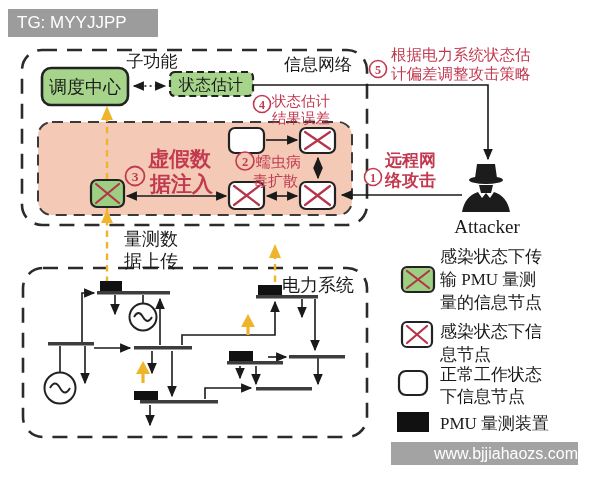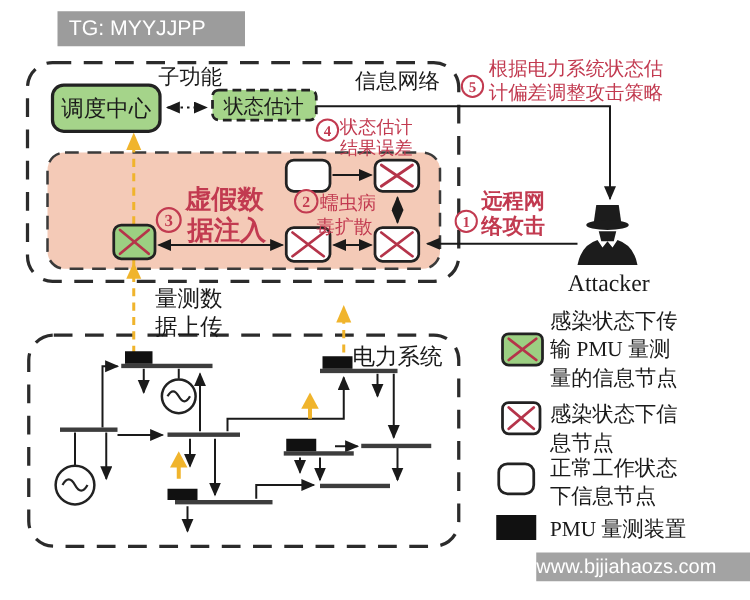--- a/index.html
+++ b/index.html
@@ -1,23 +1,23 @@
 <!DOCTYPE html>
 <html><head>
 <meta charset="utf-8">
 <style>
   html,body{margin:0;padding:0;background:#ffffff;}
   #stage{position:relative;width:600px;height:480px;background:#ffffff;overflow:hidden;
          font-family:"Liberation Serif","DejaVu Serif",serif;}
   .banner{position:absolute;background:#9c9c9c;color:#ffffff;
           font-family:"Liberation Sans","DejaVu Sans",sans-serif;
-          display:flex;align-items:center;margin-left:38px;}
+          display:flex;align-items:center;}
   #banner-top{left:8px;top:9px;width:141px;height:28px;font-size:17px;padding-left:9px;}
   #banner-bottom{left:391px;top:442px;width:187px;height:23px;font-size:16px;
-                 justify-content:flex-start;background:#a3a3a3;}
+                 justify-content:flex-end;background:#a3a3a3;}
   svg{position:absolute;left:0;top:0;}
   text{font-family:"Liberation Serif","DejaVu Serif",serif;fill:#1a1a1a;}
   .red{fill:#c23a50;}
   .node{fill:#ffffff;stroke:#222222;stroke-width:2.2;}
   .gnode{fill:#9ccf82;stroke:#222222;stroke-width:2.2;}
   .xline{stroke:#b5344a;stroke-width:2.2;stroke-linecap:round;}
   .blk{stroke:#1a1a1a;stroke-width:1.6;fill:none;}
   .bus{fill:#3d3d3d;}
   .pmu{fill:#111111;}
   .yel{stroke:#f0b42c;fill:none;}

